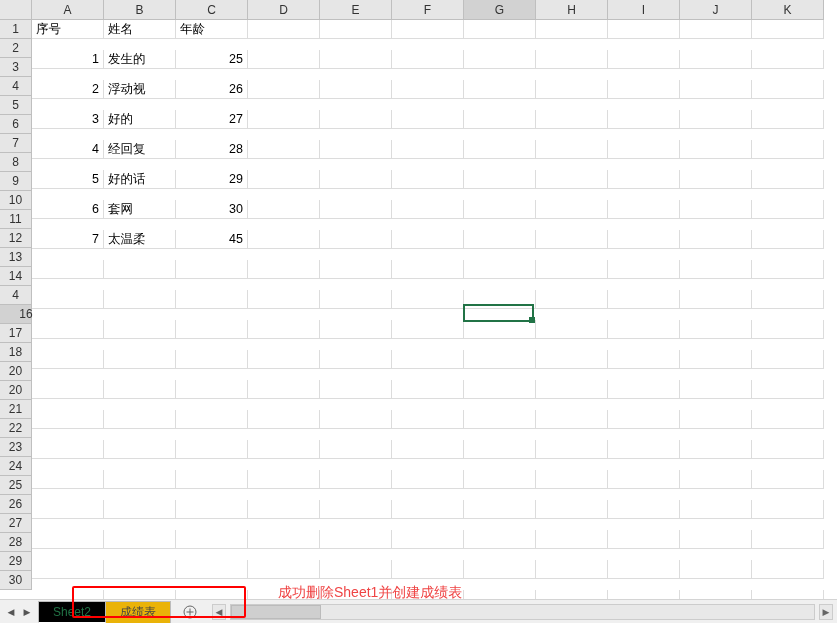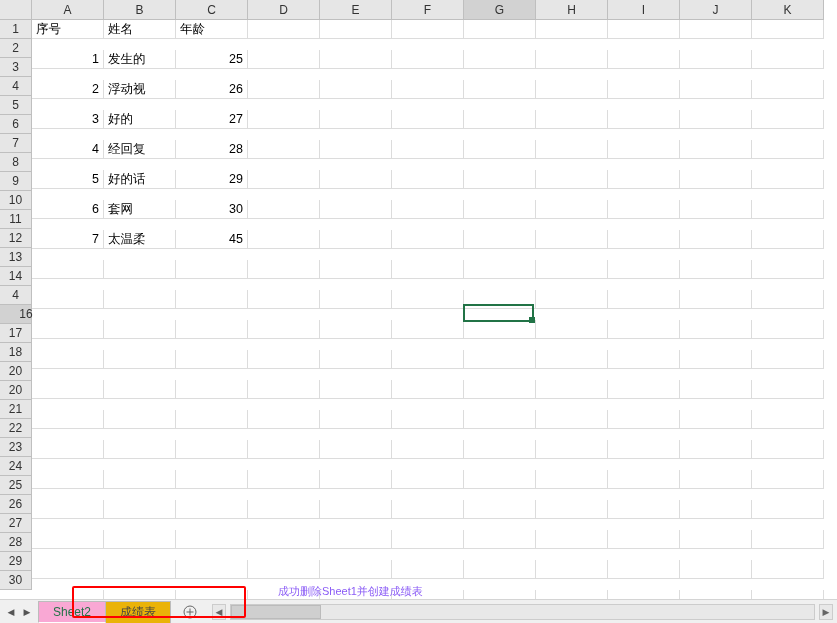--- a/index.html
+++ b/index.html
@@ -146,21 +146,21 @@
       border: 1px solid #bcbcbc;
       border-bottom: none;
       display: flex;
       align-items: center;
       font-size: 12px;
       color: #444;
       margin-right: -1px;
       position: relative;
     }
     .tab.active {
-      background: #f9a8d4;
+      background: #000000;
       color: #217346;
       border-bottom: 1px solid #fff;
       z-index: 1;
     }
     .add-sheet {
       width: 28px;
       display: flex;
       align-items: center;
       justify-content: center;
       color: #666;
@@ -198,22 +198,22 @@
     }
     .annotation-box {
       position: absolute;
       border: 2px solid #f00;
       border-radius: 2px;
       pointer-events: none;
       z-index: 10;
     }
     .annotation-text {
       position: absolute;
-      color: #8b5cf6;
-      font-size: 11px;
+      color: #ef4444;
+      font-size: 14px;
       font-family: Arial, "Microsoft YaHei", sans-serif;
       z-index: 10;
       pointer-events: none;
     }
   </style>
 </head>
 <body>
 
 <div class="sheet-container">
   <div class="grid-wrapper">

